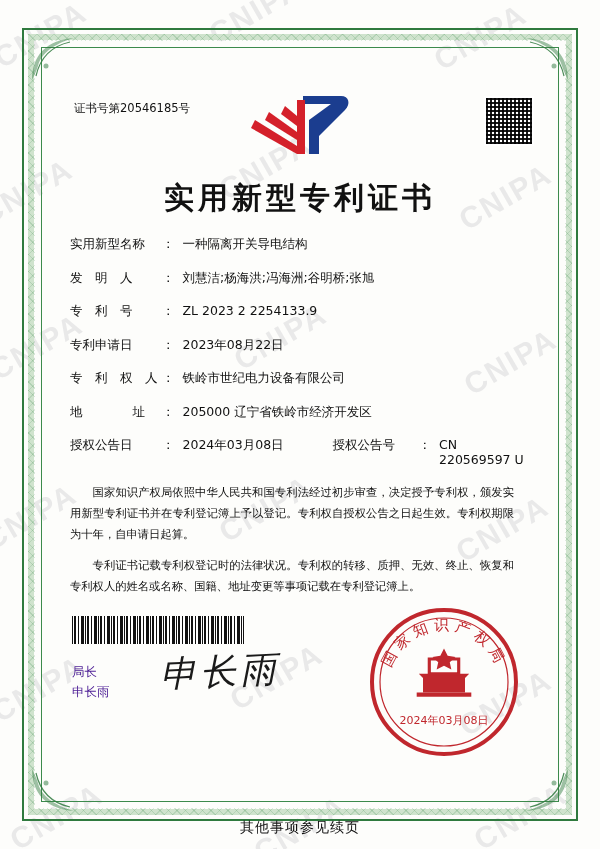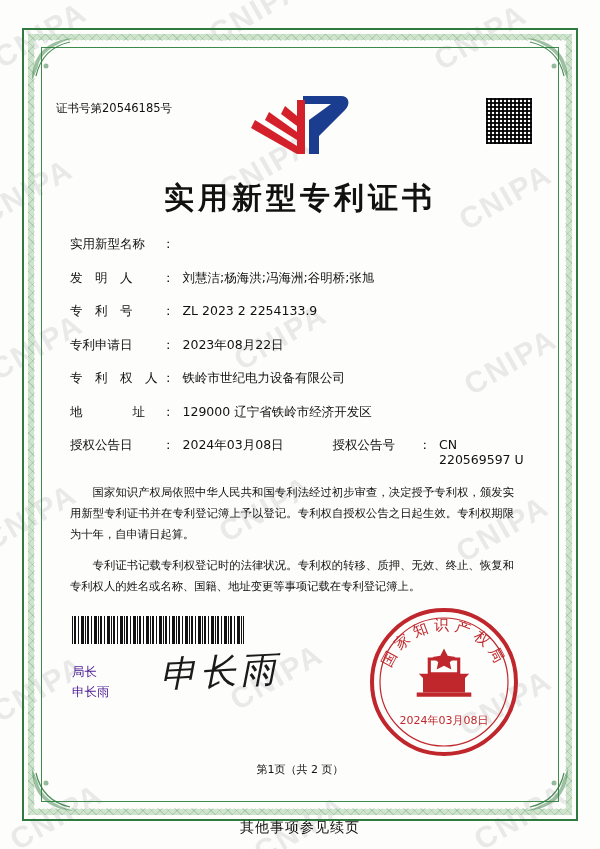--- a/index.html
+++ b/index.html
@@ -65,21 +65,21 @@
   .c-tl{left:30px;top:36px;}
   .c-tr{right:30px;top:36px;transform:scaleX(-1);}
   .c-bl{left:30px;bottom:36px;transform:scaleY(-1);}
   .c-br{right:30px;bottom:36px;transform:scale(-1,-1);}
 
   .content{
     position:absolute;left:52px;top:58px;right:52px;bottom:58px;
   }
 
   .cert-no{
-    position:absolute;left:4px;top:43px;
+    position:absolute;left:22px;top:43px;
     font-size:11.5px;color:#111;
     font-family:"DejaVu Sans","Liberation Sans",sans-serif;
   }
   .qr{
     position:absolute;right:14px;top:38px;
     width:46px;height:46px;
     background:
       repeating-linear-gradient(90deg,#1a1a1a 0 2px,#fff 2px 4px),
       repeating-linear-gradient(0deg,#1a1a1a 0 2px,#fff 2px 4px);
     background-blend-mode:multiply;
@@ -238,20 +238,21 @@
       </svg>
     </div>
 
     <div class="title">实用新型专利证书</div>
 
     <div class="fields">
 
       <div class="row">
         <div class="lbl">实用新型名称</div>
         <div class="colon">：</div>
+        <div class="val">一种隔离开关导电结构</div>
       </div>
 
       <div class="row">
         <div class="lbl">发　明　人</div>
         <div class="colon">：</div>
         <div class="val">刘慧洁;杨海洪;冯海洲;谷明桥;张旭</div>
       </div>
 
       <div class="row">
         <div class="lbl">专　利　号</div>
@@ -267,21 +268,21 @@
 
       <div class="row">
         <div class="lbl">专　利　权　人</div>
         <div class="colon">：</div>
         <div class="val">铁岭市世纪电力设备有限公司</div>
       </div>
 
       <div class="row">
         <div class="lbl">地　　　　址</div>
         <div class="colon">：</div>
-        <div class="val">129000 辽宁省铁岭市经济开发区</div>
+        <div class="val">205000 辽宁省铁岭市经济开发区</div>
       </div>
 
       <div class="row dual">
         <div class="lbl">授权公告日</div>
         <div class="colon">：</div>
         <div class="val">2024年03月08日</div>
         <div class="lbl2">授权公告号</div>
         <div class="colon">：</div>
         <div class="val2">CN 220569597 U</div>
       </div>
@@ -314,19 +315,18 @@
           <path d="M-26 12 L26 12 L26 16 L-26 16 Z" fill="#c0272d"></path>
           <path d="M-20 -2 L20 -2 L20 12 L-20 12 Z" fill="#c0272d"></path>
           <path d="M-24 -6 L24 -6 L20 -2 L-20 -2 Z" fill="#c0272d"></path>
           <path d="M-14 -20 L14 -20 L14 -6 L-14 -6 Z" fill="none" stroke="#c0272d" stroke-width="3"></path>
           <path d="M0 -30 L3.5 -23 L11 -22 L5.5 -17 L7 -10 L0 -13.5 L-7 -10 L-5.5 -17 L-11 -22 L-3.5 -23 Z" fill="#c0272d"></path>
         </g>
         <text x="76" y="118" text-anchor="middle" font-size="11" fill="#c0272d" font-family="'DejaVu Sans',sans-serif">2024年03月08日</text>
       </svg>
     </div>
 
-    <div class="footer-page">第1页（共 2 页）</div>
 
   </div>
 
   <div class="below-note">其他事项参见续页</div>
 
 </div>
 
 </body></html>

